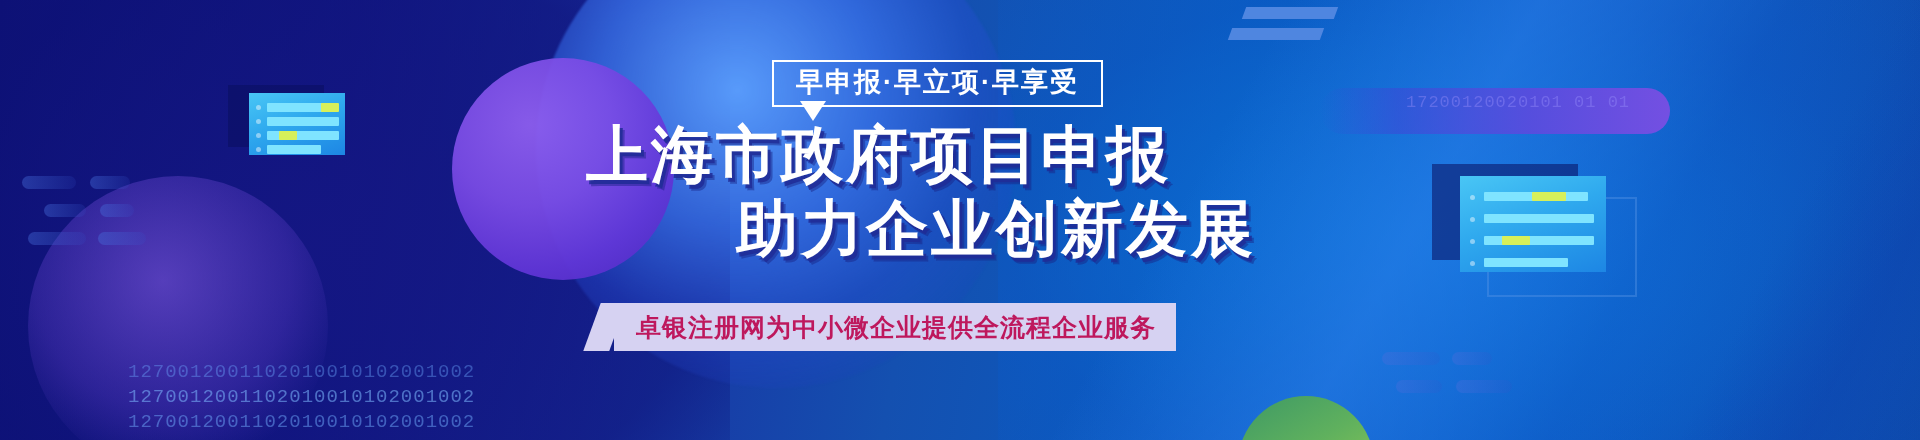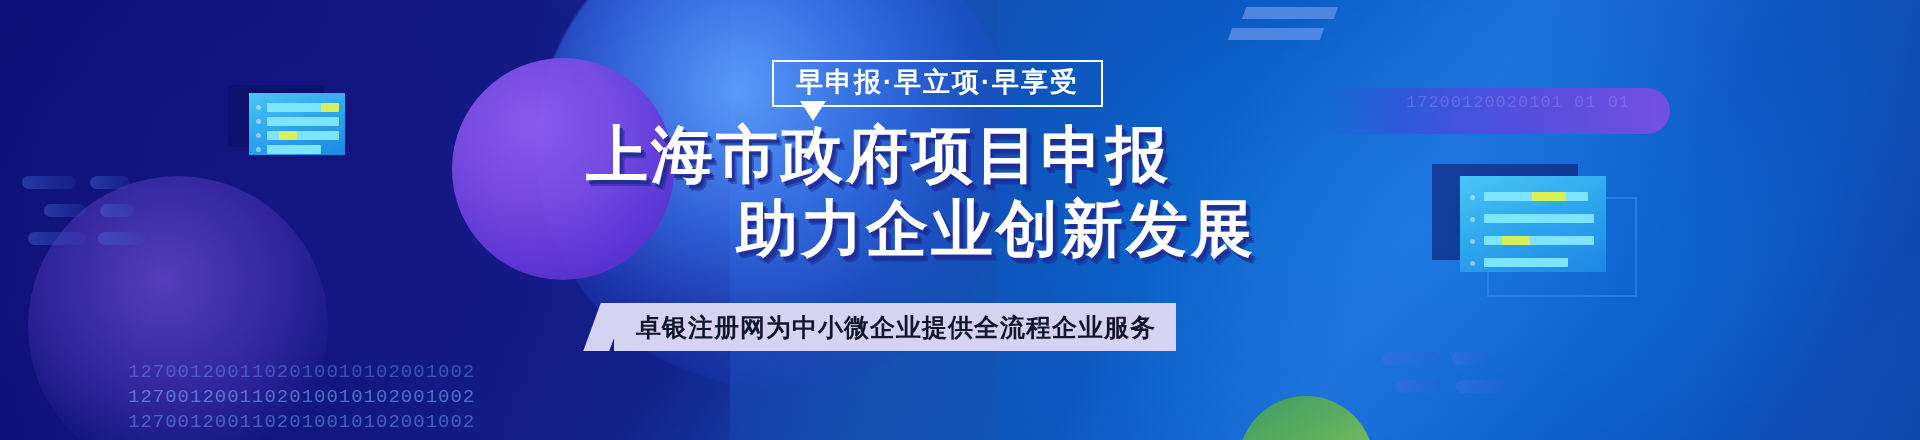--- a/index.html
+++ b/index.html
@@ -168,21 +168,21 @@
     background:#d6d2f2;
     transform:skewX(-20deg);
   }
   .sub-bar{
     position:absolute;left:22px;top:0;height:48px;
     background:#d6d2f2;
     display:flex;align-items:center;
     padding:0 20px 0 22px;
   }
   .sub-text{
-    color:#0f172a;
+    color:#be185d;
     font-size:25px;
     font-weight:bold;
     letter-spacing:1px;
     white-space:nowrap;
     line-height:1;
   }
   .sub-arrow{
     position:absolute;
     background:#4f86e0;
     transform:skewX(-20deg);

